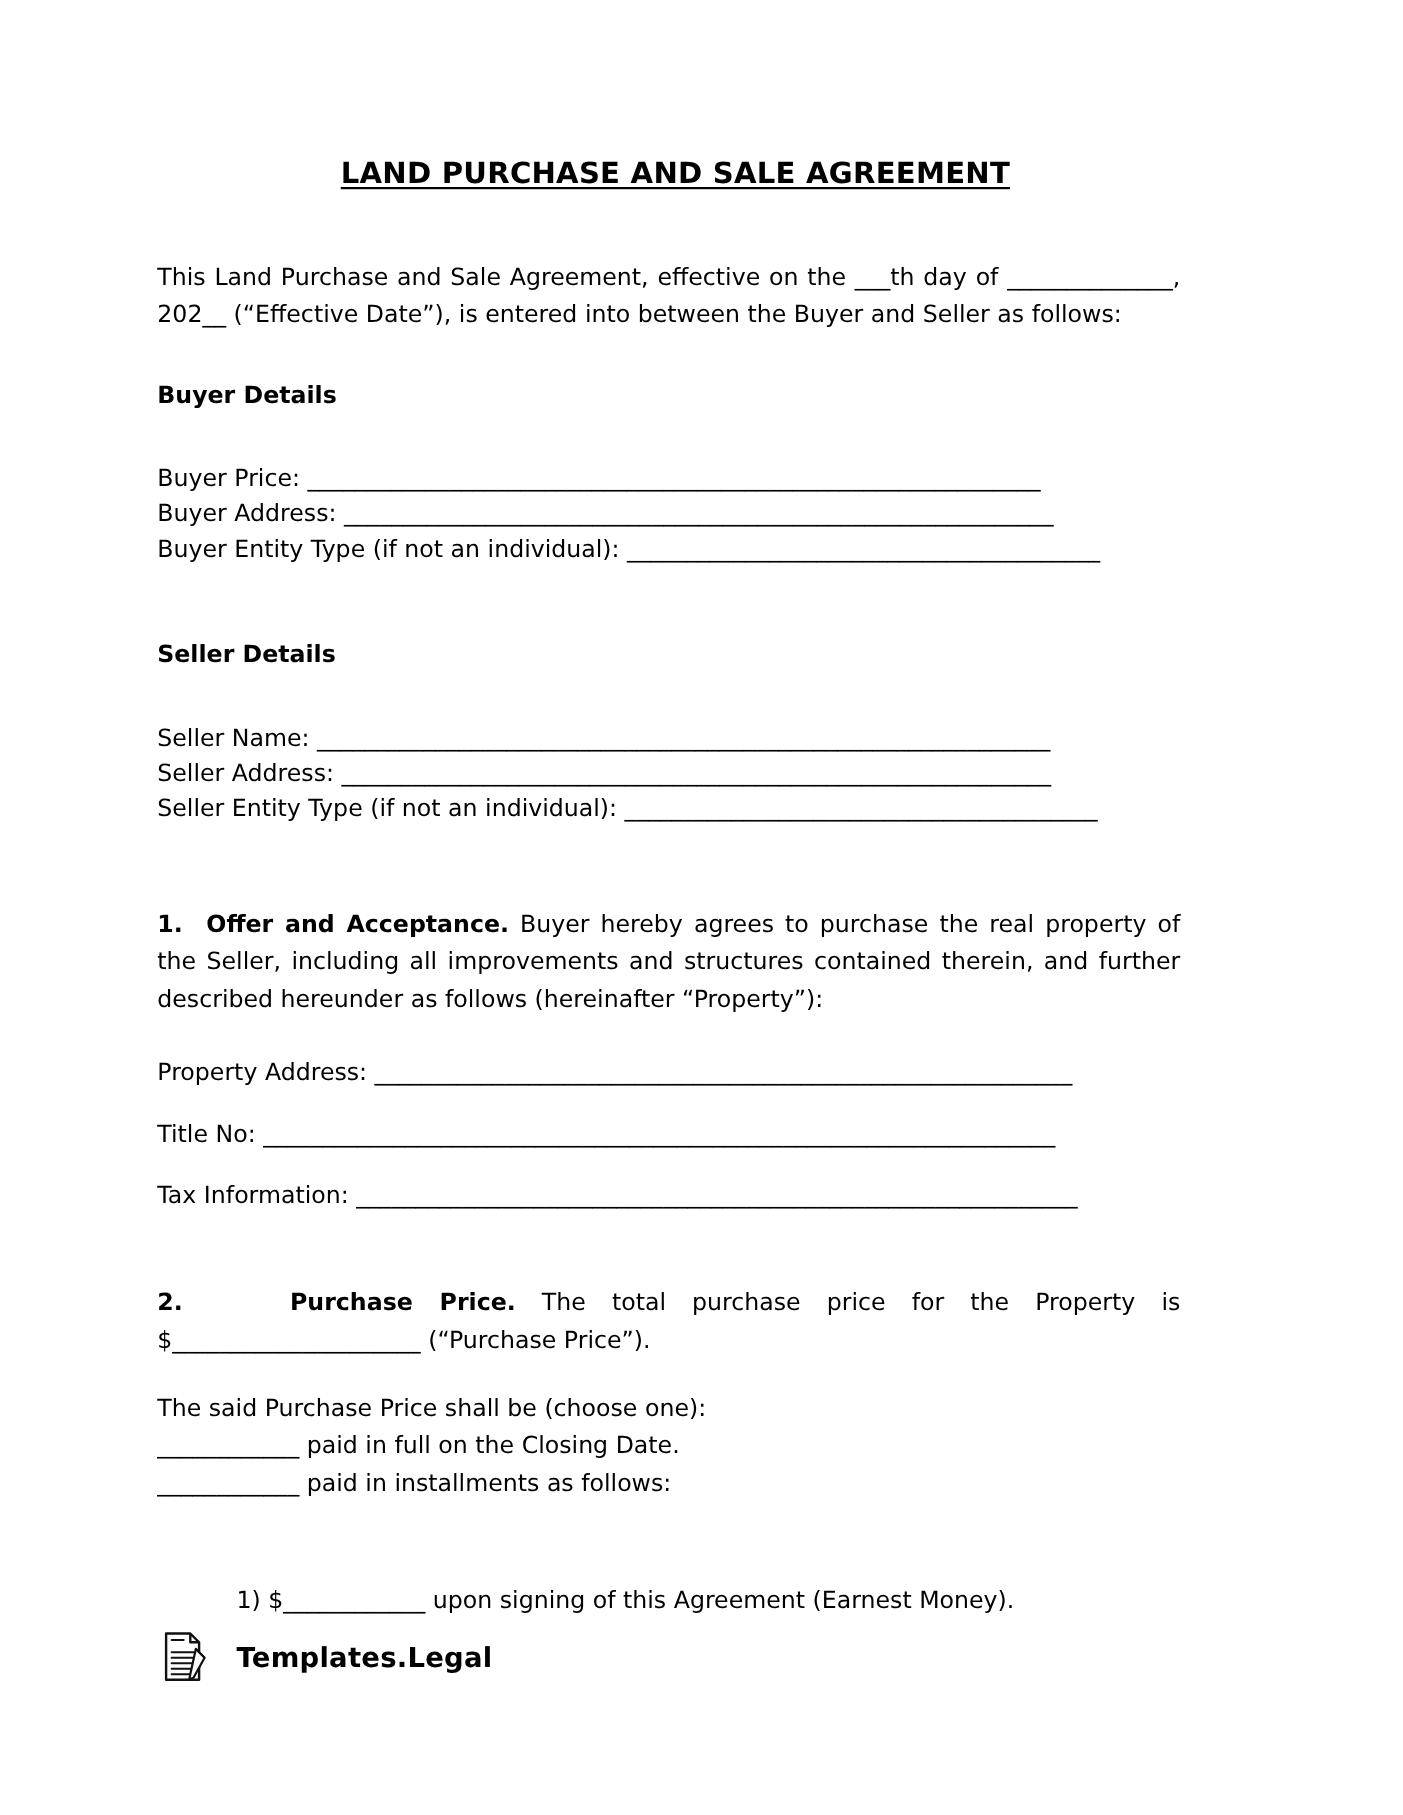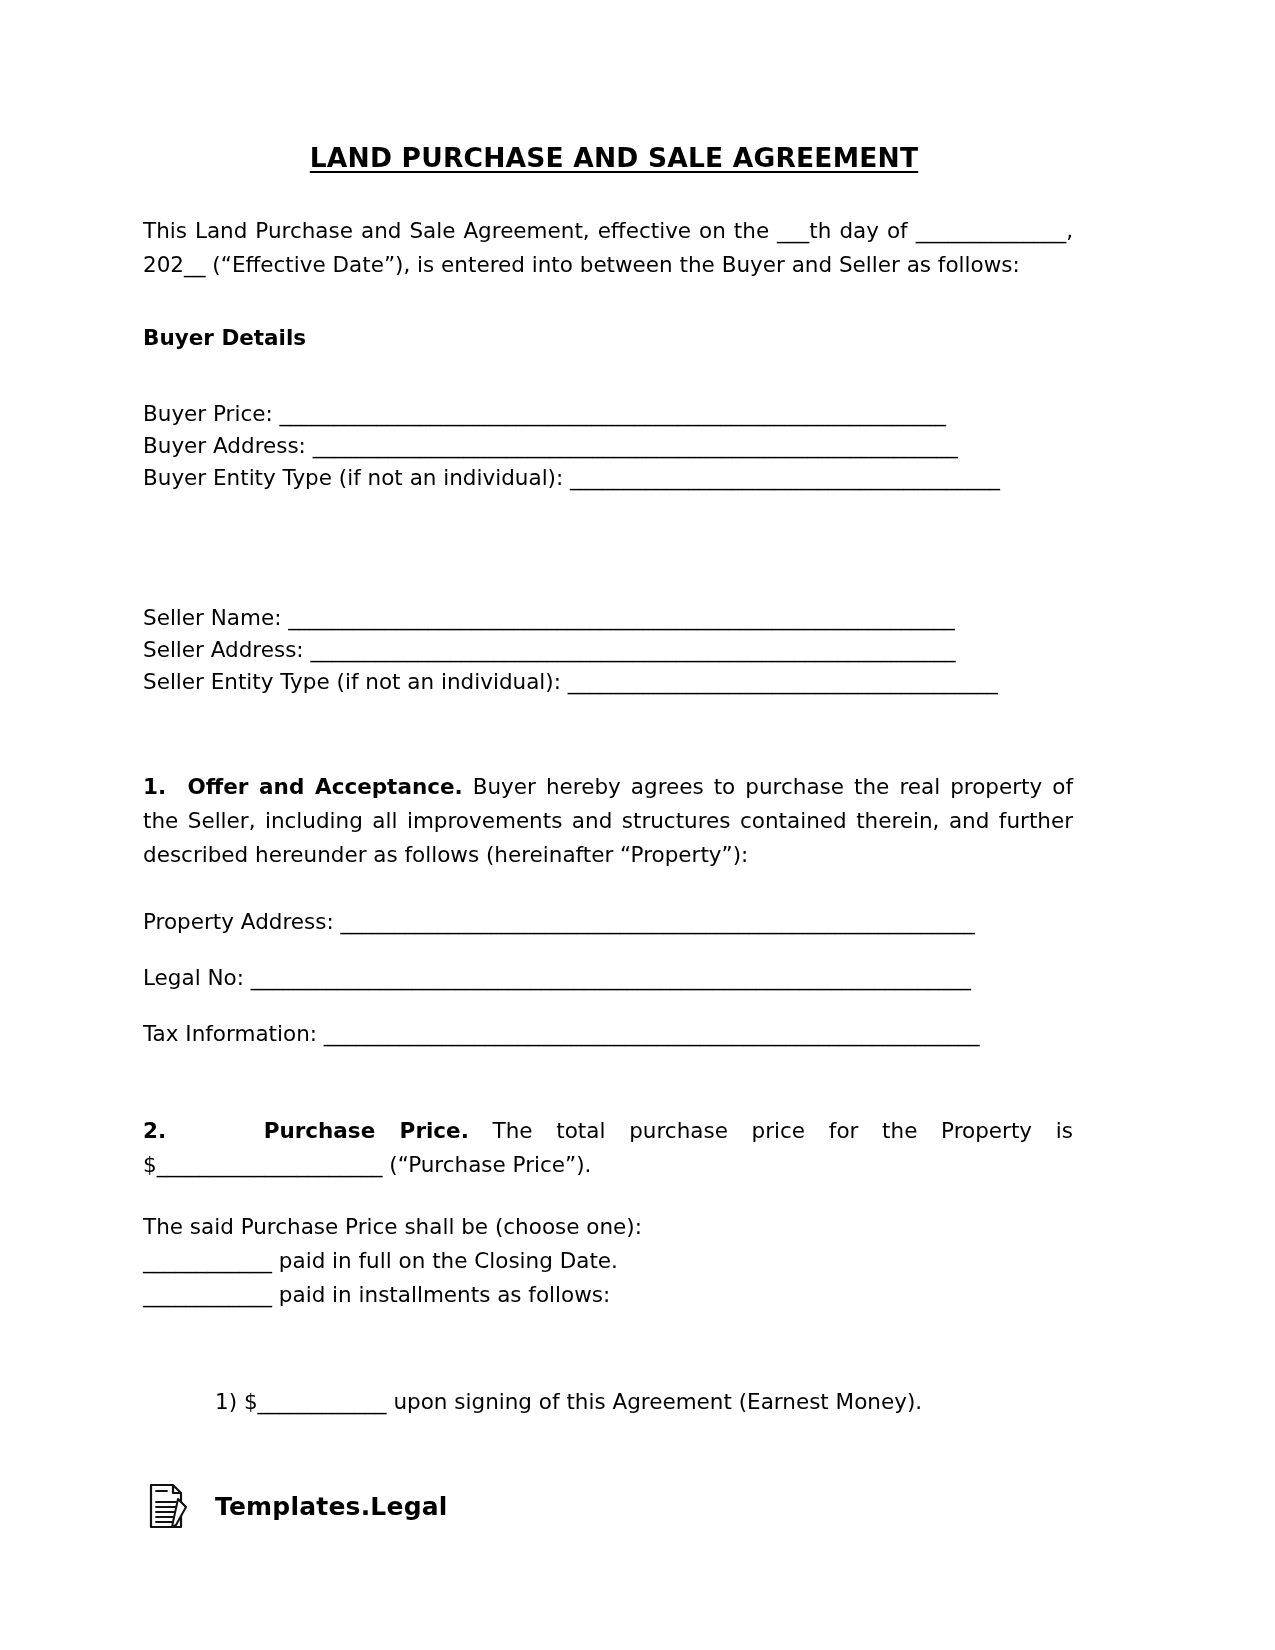--- a/index.html
+++ b/index.html
@@ -44,21 +44,21 @@
   }
 
   
   .para {
     font-size: 21.5px;
     line-height: 34px;
     margin: 0;
     text-align: justify;
   }
   .para.intro {
-    margin-top: 40px;
+    margin-top: 62px;
   }
   .para.just {
     text-align: justify;
     text-justify: inter-word;
   }
   .para.left {
     text-align: left;
   }
   .bold {
     font-weight: bold;
@@ -133,38 +133,39 @@
     <p class="section-head">Buyer Details</p>
 
     <div class="sp-44"></div>
 
     <p class="fieldline">Buyer Price: ______________________________________________________________</p>
     <p class="fieldline">Buyer Address: ____________________________________________________________</p>
     <p class="fieldline">Buyer Entity Type (if not an individual): ________________________________________</p>
 
     <div class="sp-64"></div>
 
+    <p class="section-head">Seller Details</p>
 
     <div class="sp-44"></div>
 
     <p class="fieldline">Seller Name: ______________________________________________________________</p>
     <p class="fieldline">Seller Address: ____________________________________________________________</p>
     <p class="fieldline">Seller Entity Type (if not an individual): ________________________________________</p>
 
     <div class="sp-72"></div>
 
     <p class="para just"><span class="bold">1.</span><span class="bold">&nbsp; </span><span class="bold">Offer and Acceptance.</span> <span>Buyer hereby agrees to purchase the real property of the Seller, including all improvements and structures contained therein, and further described hereunder as follows (hereinafter “Property”):</span></p>
 
     <div class="sp-34"></div>
 
     <p class="fieldline">Property Address: ___________________________________________________________</p>
 
     <div class="sp-24"></div>
 
-    <p class="fieldline">Legal No: ___________________________________________________________________</p>
+    <p class="fieldline">Title No: ___________________________________________________________________</p>
 
     <div class="sp-24"></div>
 
     <p class="fieldline">Tax Information: _____________________________________________________________</p>
 
     <div class="sp-64"></div>
 
     <p class="para just"><span class="bold">2.</span><span class="bold">&nbsp;&nbsp;&nbsp; </span><span class="bold">Purchase Price.</span> <span>The total purchase price for the Property is $_____________________ (“Purchase Price”).</span></p>
 
     <div class="sp-28"></div>

